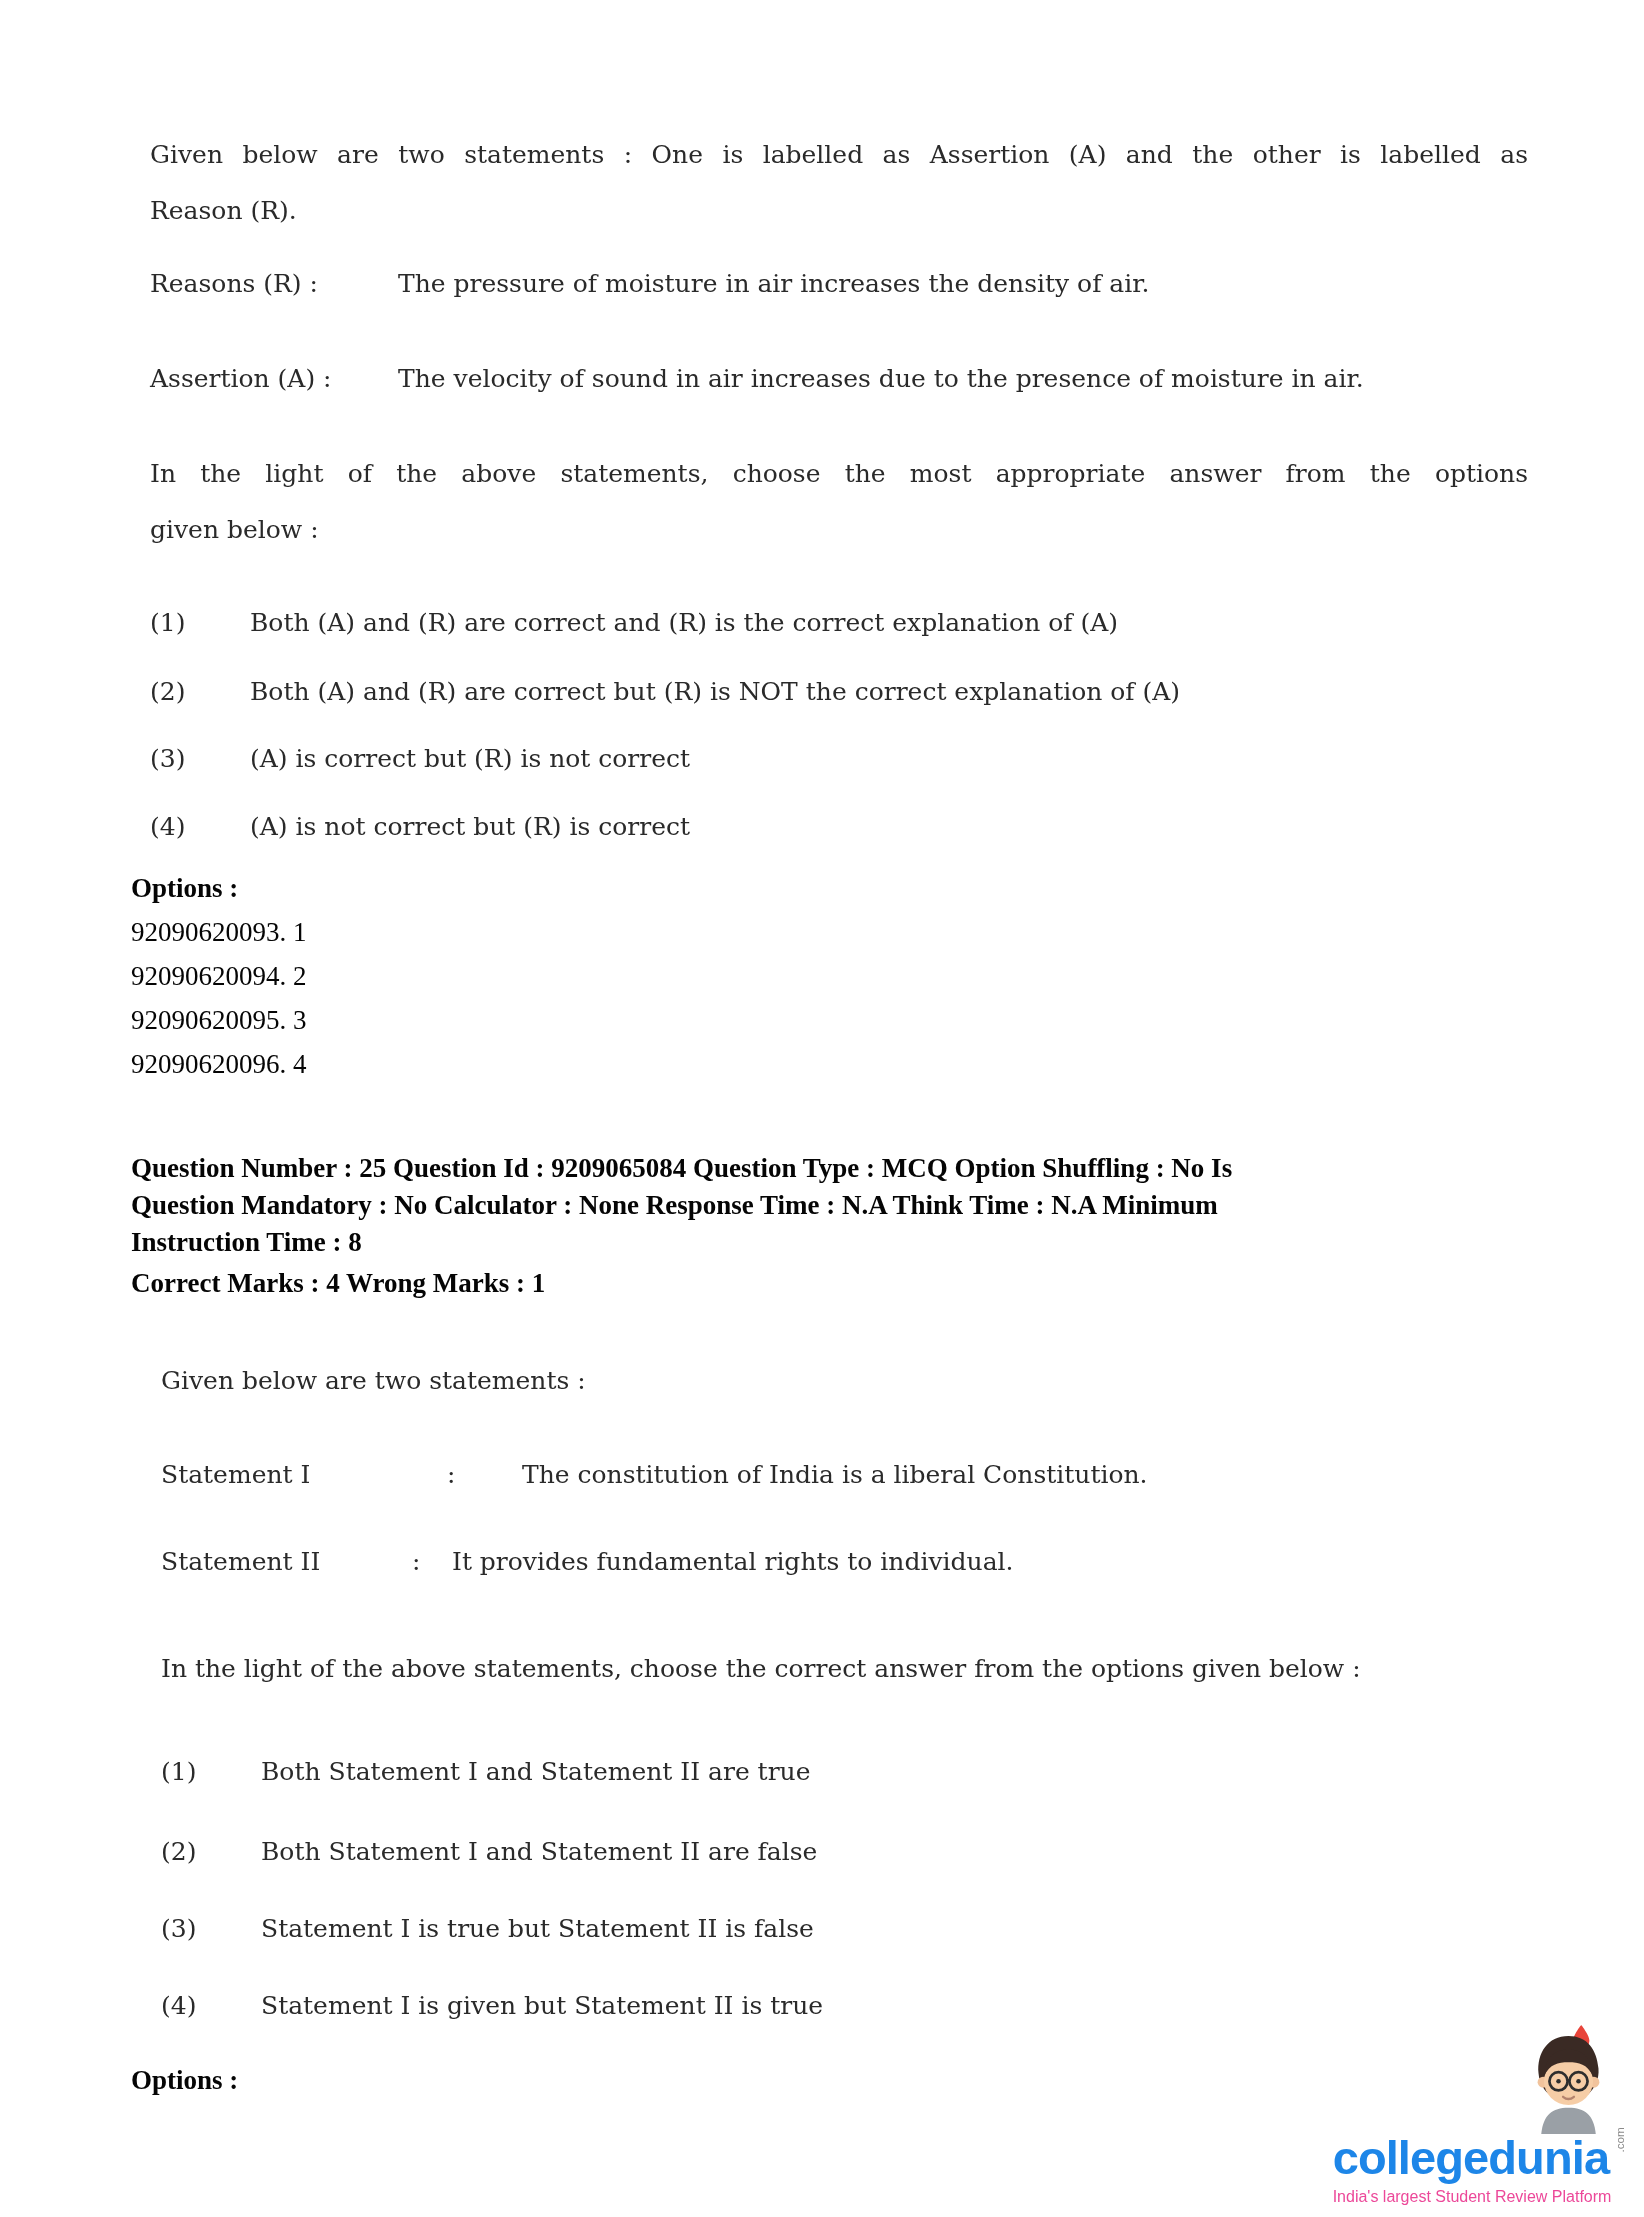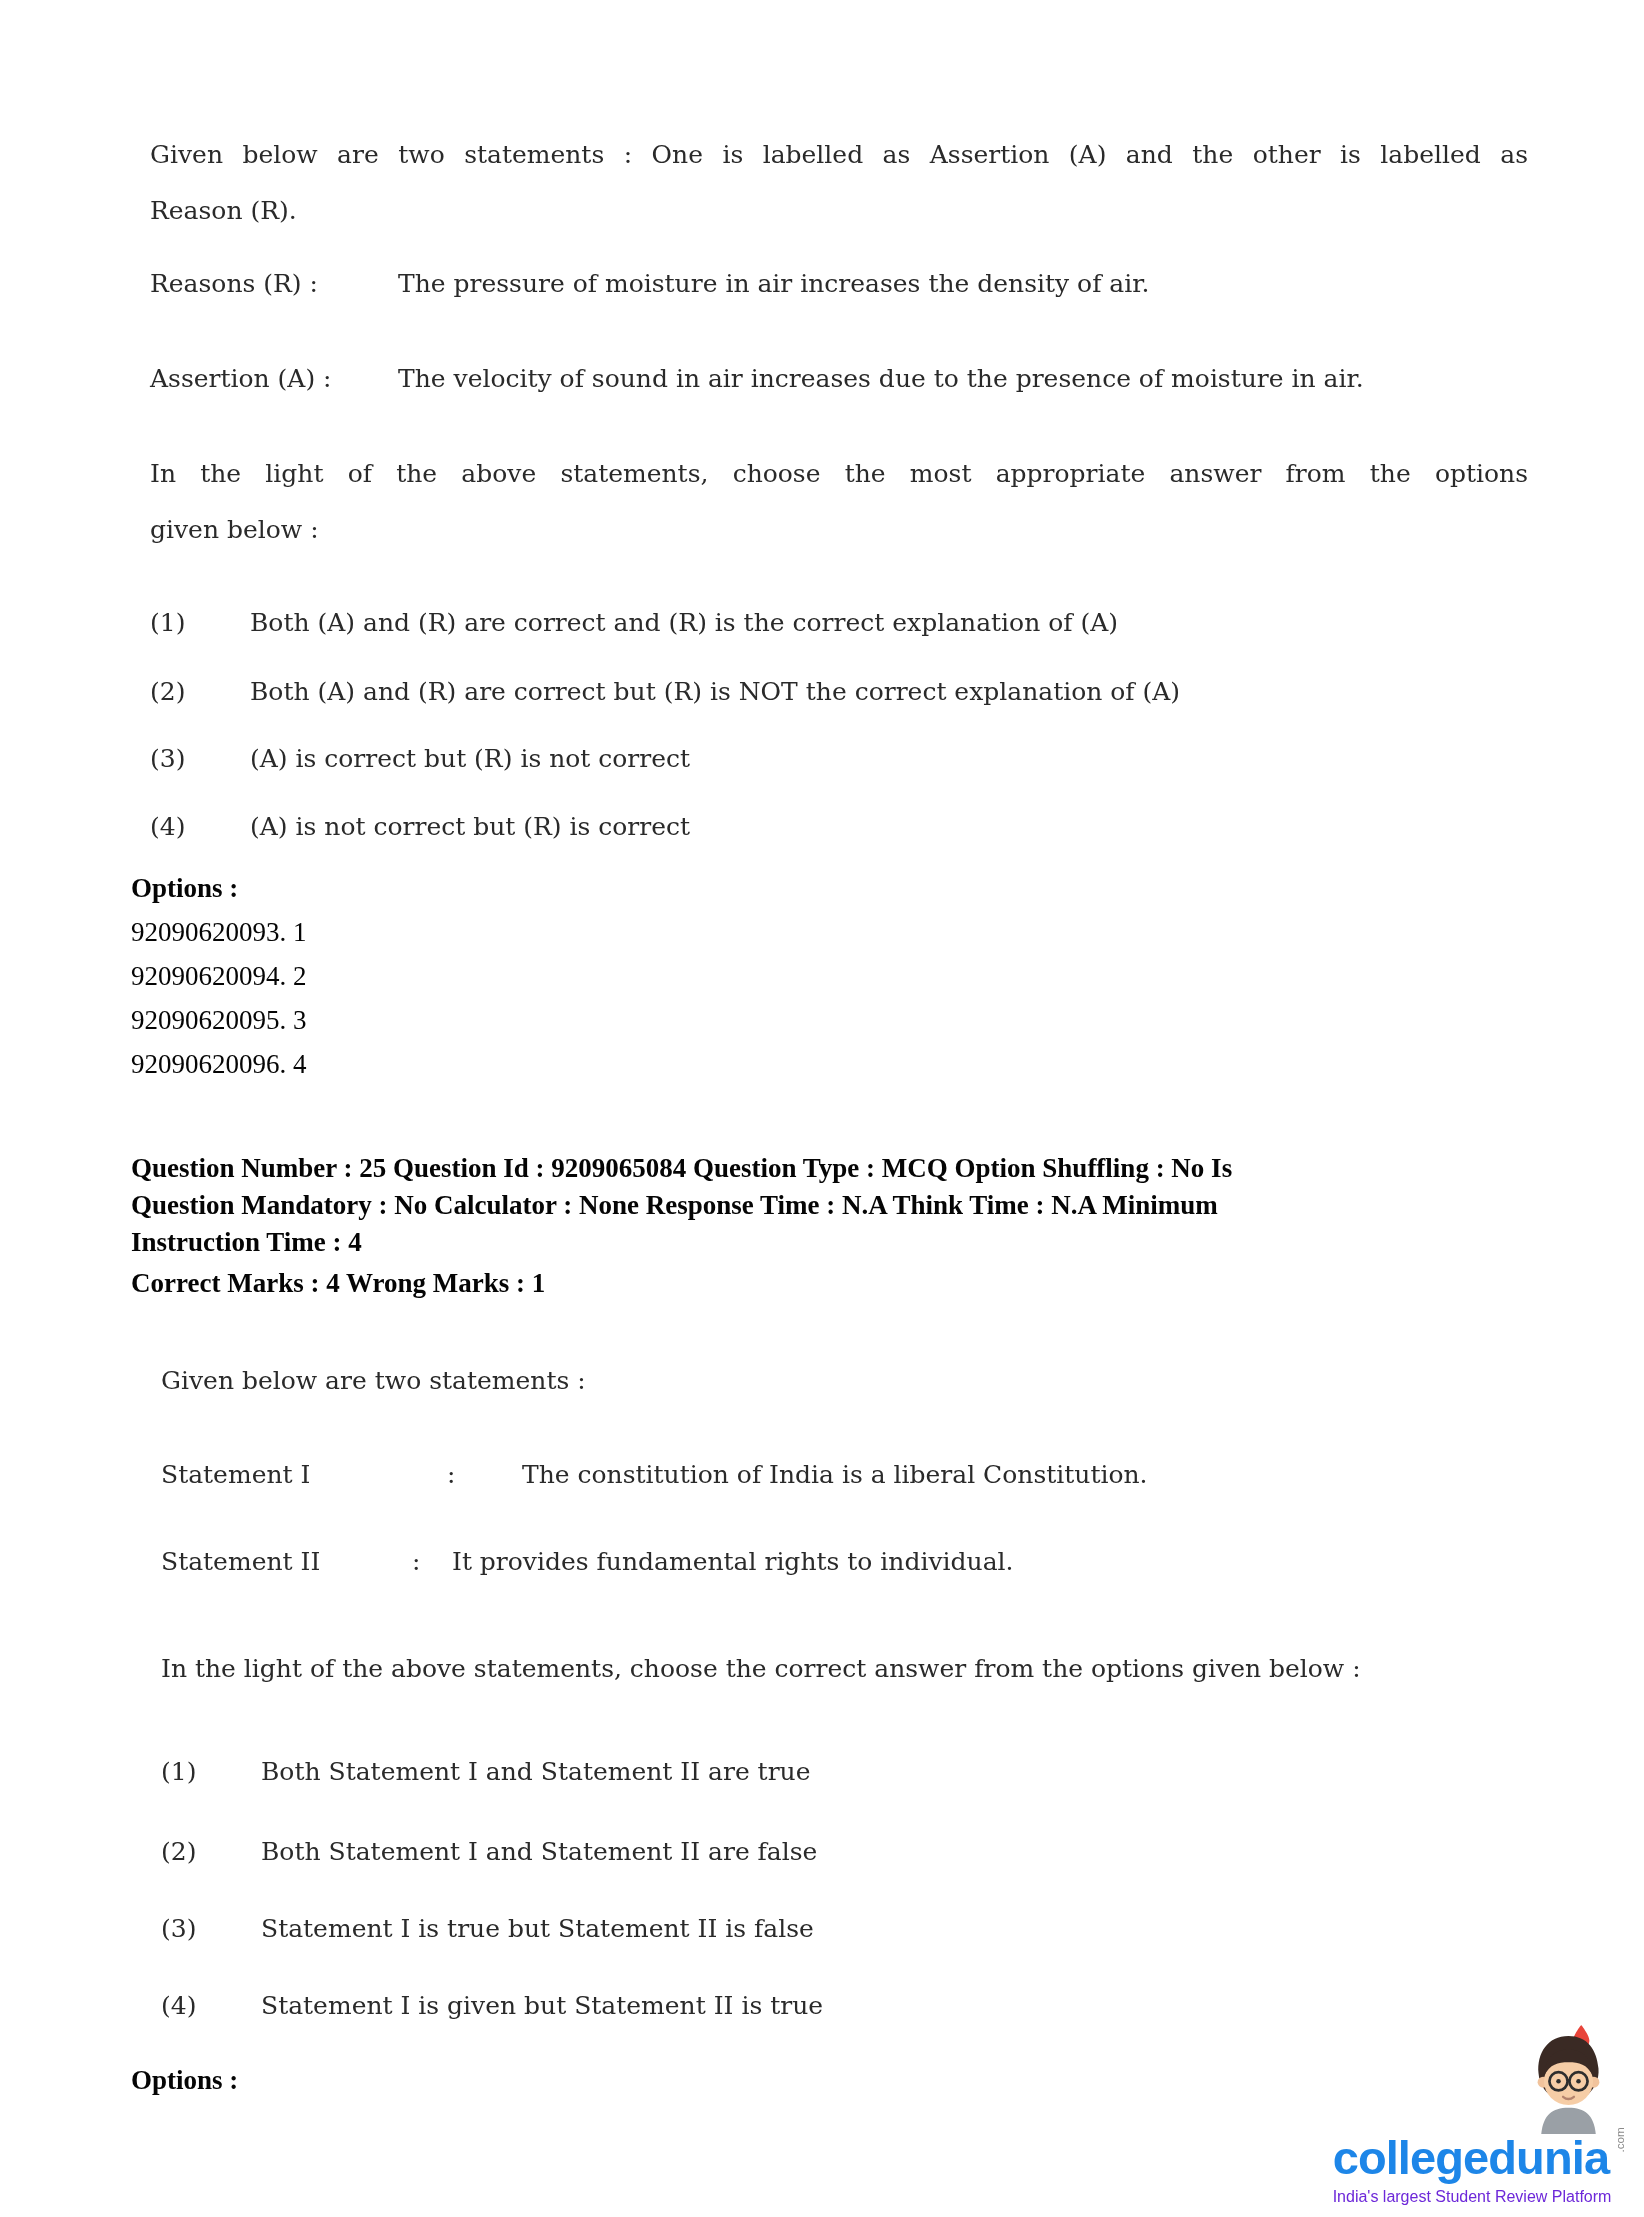--- a/index.html
+++ b/index.html
@@ -96,21 +96,21 @@
     transform: rotate(-90deg) translateX(-5.4px);
     transform-origin: left top;
     display: inline-block;
     margin-left: 3.6px;
     margin-top: 12.5px;
     width: 11.6px;
   }
   .brand-tagline {
     font-family: "Liberation Sans", sans-serif;
     font-size: 16px;
-    color: #6d28d9;
+    color: #ec4899;
     margin-top: 7.2px;
   }
 </style>
 </head>
 <body>
 
 <div class="page-content">
 
   <section class="scan q24">
     <div>
@@ -157,21 +157,21 @@
     <div class="ans-head">Options :</div>
     <div class="ans-item">92090620093. 1</div>
     <div class="ans-item">92090620094. 2</div>
     <div class="ans-item">92090620095. 3</div>
     <div class="ans-item">92090620096. 4</div>
   </section>
 
   <section class="typed meta-block">
     <div>Question Number : 25 Question Id : 9209065084 Question Type : MCQ Option Shuffling : No Is</div>
     <div>Question Mandatory : No Calculator : None Response Time : N.A Think Time : N.A Minimum</div>
-    <div>Instruction Time : 4</div>
+    <div>Instruction Time : 8</div>
     <div class="marks-line">Correct Marks : 4 Wrong Marks : 1</div>
   </section>
 
   <section class="scan q25">
     <div class="para-line mt-intro25">Given below are two statements :</div>
 
     <div class="stmt-row mt-st1">
       <span class="stmt-label">Statement I</span>
       <span class="stmt-colon">:</span>
       <span class="stmt-text">The constitution of India is a liberal Constitution.</span>

